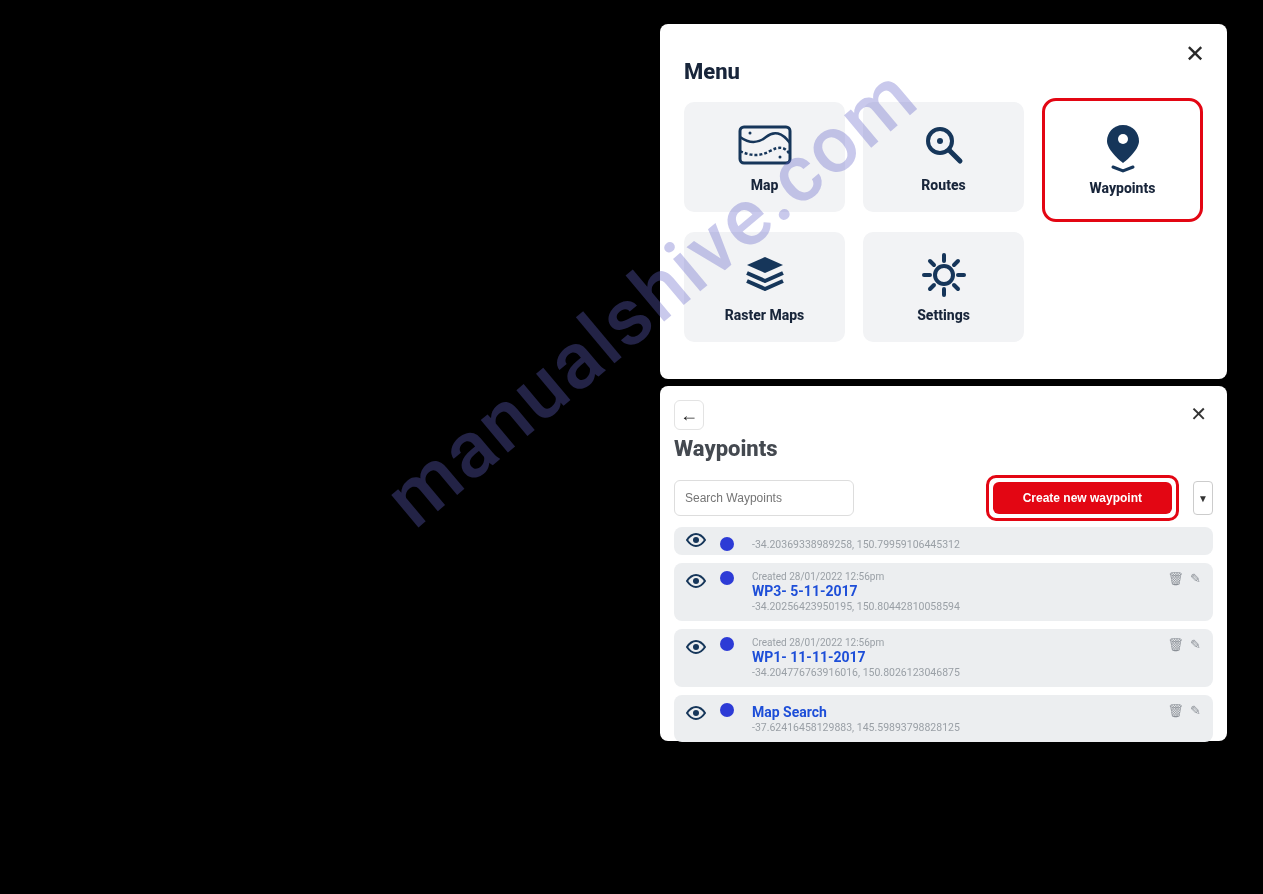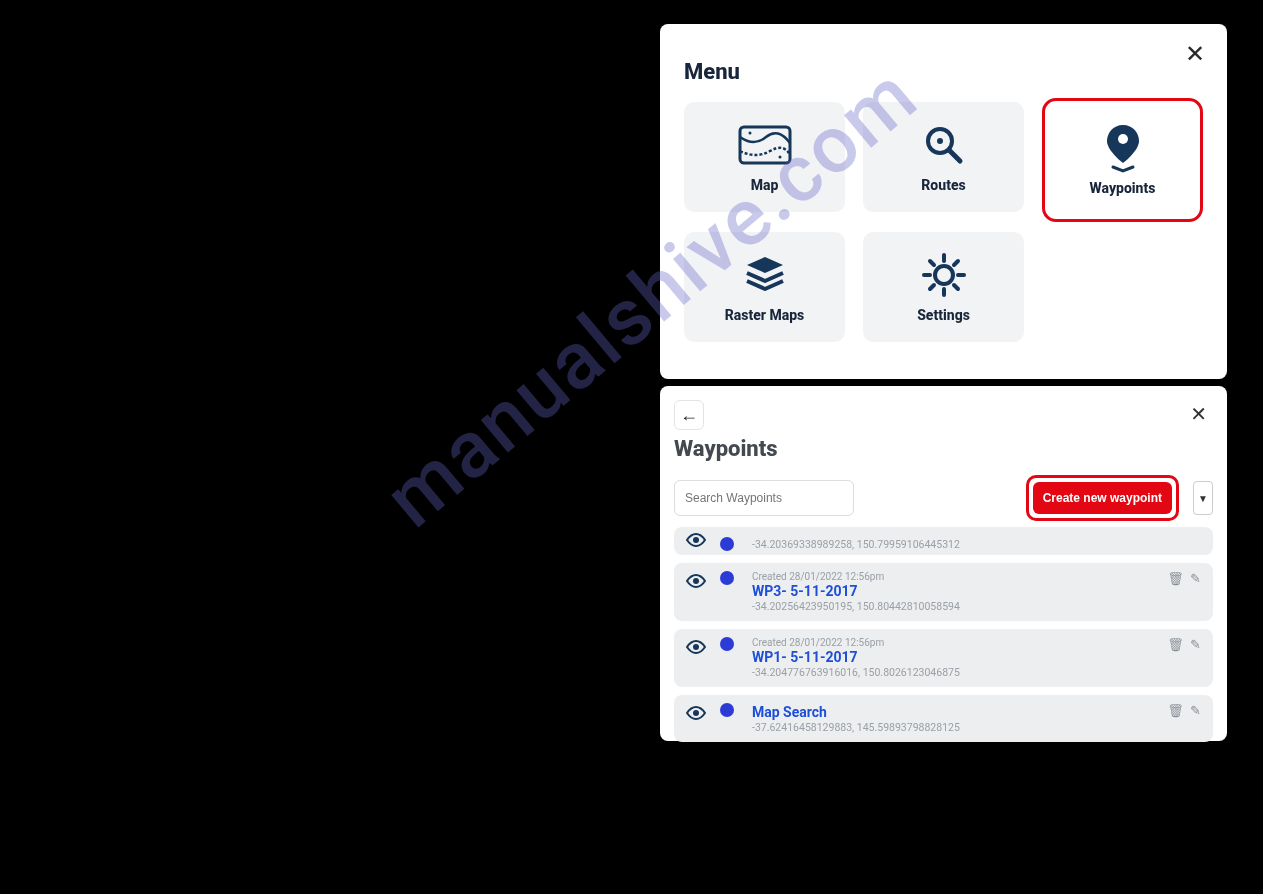--- a/index.html
+++ b/index.html
@@ -148,21 +148,21 @@
     display: flex;
     align-items: center;
   }
   .wp-create {
     background: #e30613;
     color: #fff;
     font-size: 12px;
     font-weight: 600;
     border: none;
     border-radius: 6px;
-    padding: 9px 10px;
+    padding: 9px 30px;
     cursor: pointer;
   }
   .wp-dropdown {
     width: 20px;
     height: 34px;
     border: 1px solid #ccc;
     border-radius: 4px;
     display: flex;
     align-items: center;
     justify-content: center;
@@ -365,21 +365,21 @@
     <div class="wp-item">
       <span class="wp-eye">
         <svg width="20" height="14" viewBox="0 0 20 14">
             <path d="M10 1 C5 1 1 7 1 7 s4 6 9 6 9-6 9-6 S15 1 10 1 Z" fill="none" stroke="#16365a" stroke-width="2"></path>
             <circle cx="10" cy="7" r="3" fill="#16365a"></circle>
           </svg>
       </span>
       <span class="wp-dot"></span>
       <div class="wp-info">
         <div class="wp-created">Created 28/01/2022 12:56pm</div>
-        <div class="wp-name">WP1- 5-11-2017</div>
+        <div class="wp-name">WP1- 11-11-2017</div>
         <div class="wp-coords">-34.204776763916016, 150.8026123046875</div>
       </div>
       <div class="wp-actions">
         <span>🗑</span>
         <span>✎</span>
       </div>
     </div>
 
     <div class="wp-item">
       <span class="wp-eye">

